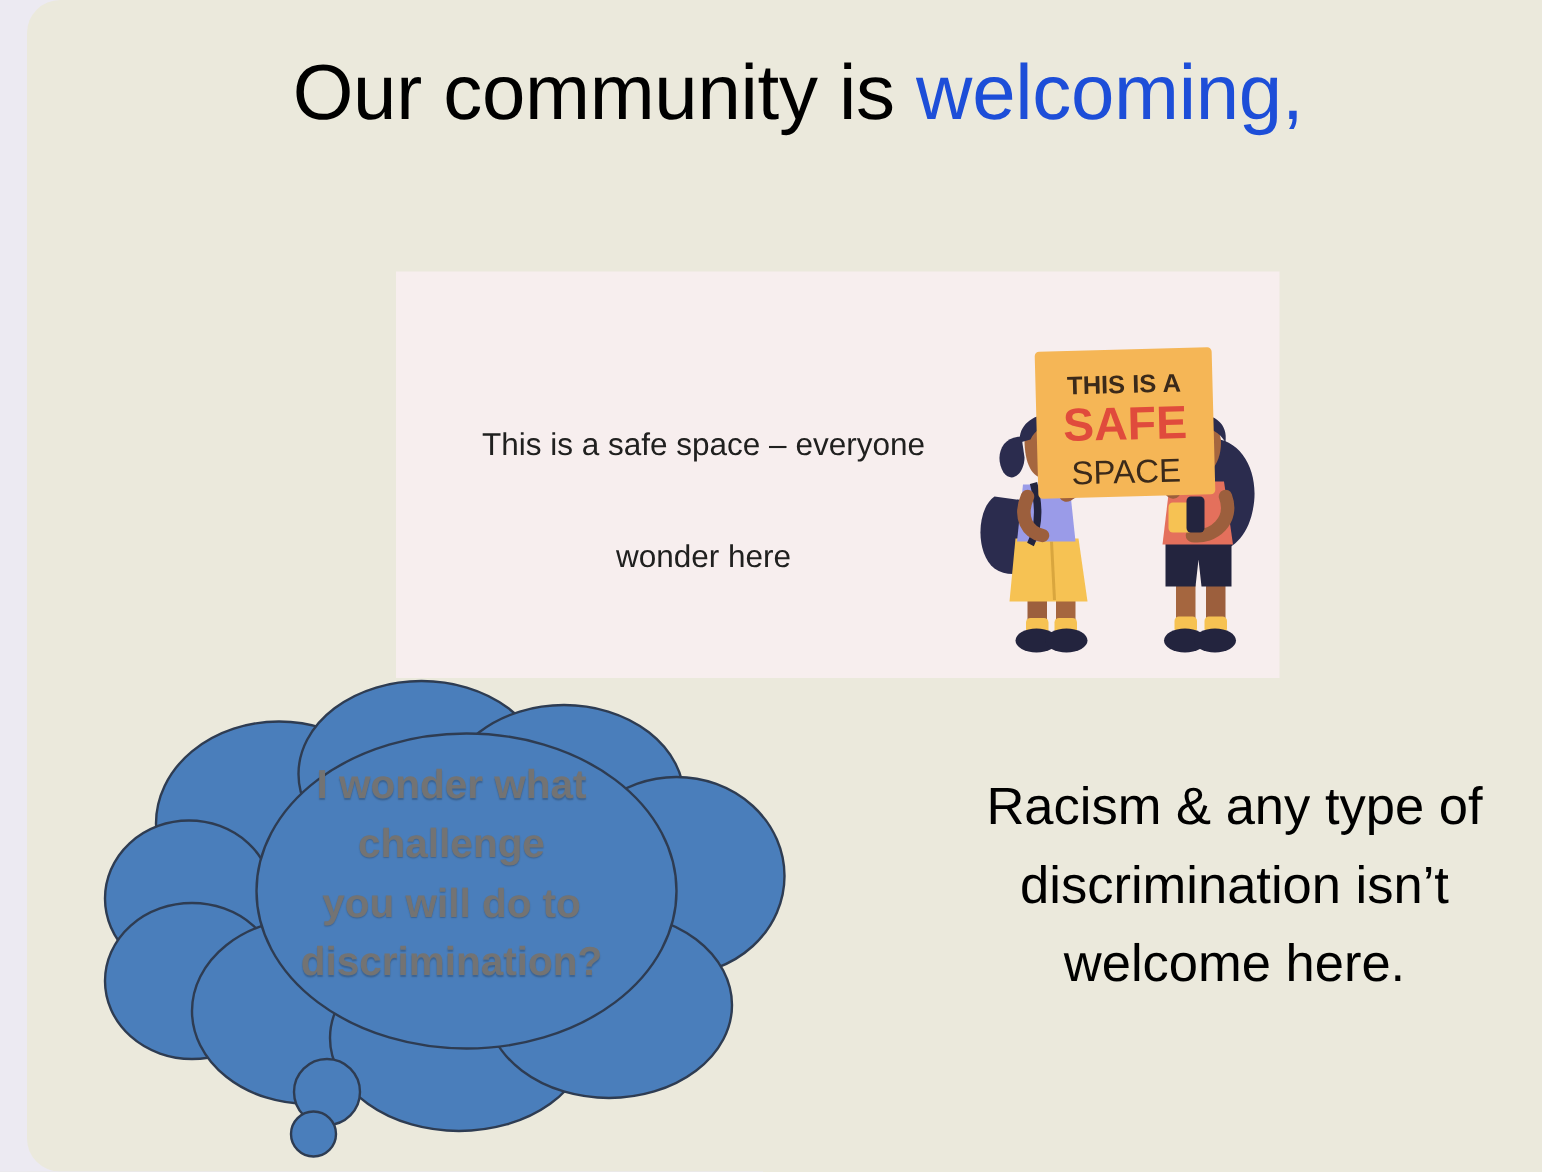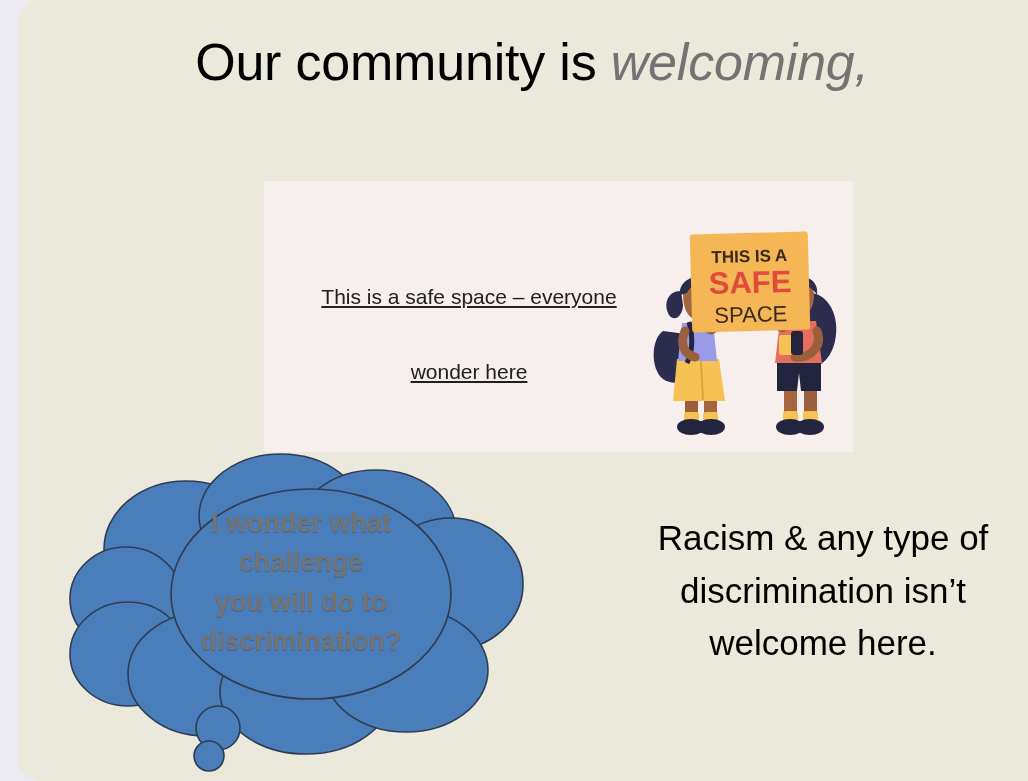--- a/index.html
+++ b/index.html
@@ -43,41 +43,39 @@
     position: absolute;
     left: 60px; top: 28px;
     width: 908px;
     text-align: center;
     font-size: 52px;
     line-height: 1.32;
     color: #000000;
     letter-spacing: -0.2px;
   }
   .title-accent {
-    color: #737373;
-    font-style: italic;
+    color: #1d4ed8;
   }
 
   
   .image-card {
     position: absolute;
     left: 246px; top: 181px;
     width: 589px; height: 271px;
     background: #F7EEEE;
     overflow: hidden;
   }
   .card-caption {
     position: absolute;
     left: 14px; top: 97px;
     width: 382px;
     text-align: center;
     font-size: 21px;
     line-height: 1.78;
     color: #20201F;
-    text-decoration: underline;
   }
 
   
   .illustration {
     position: absolute;
     left: 385px; top: 42px;
     width: 200px; height: 215px;
   }
 
   

